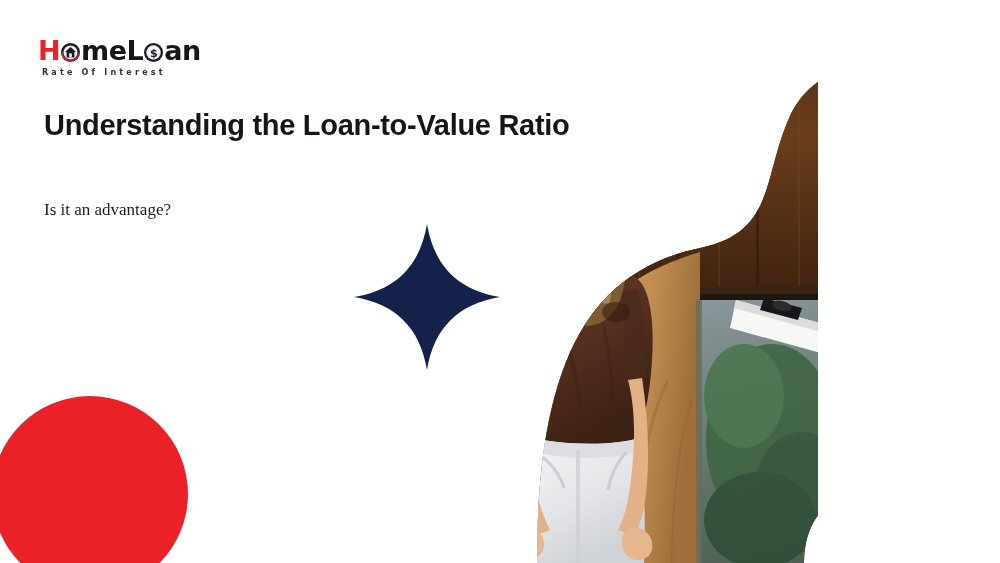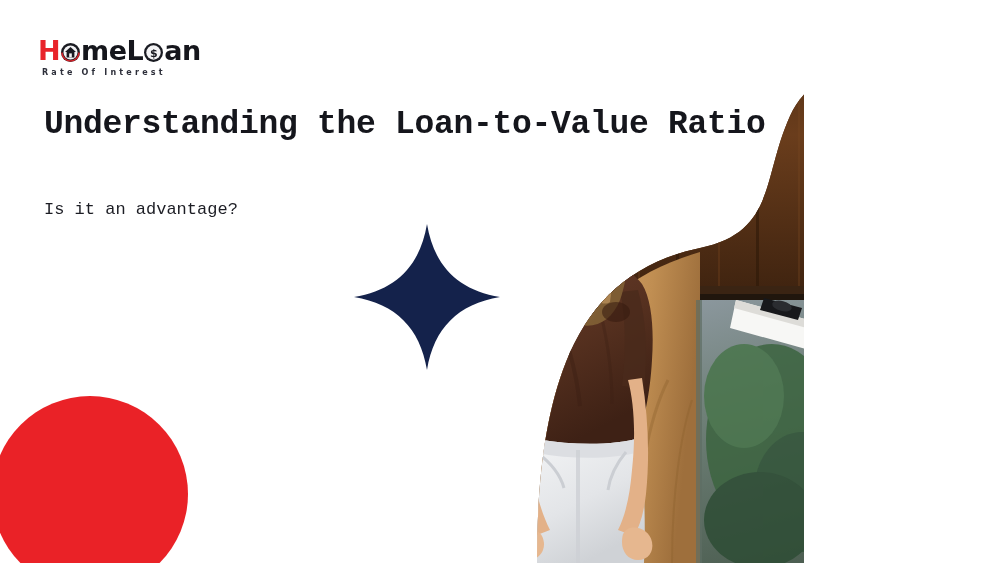--- a/index.html
+++ b/index.html
@@ -10,20 +10,21 @@
   }
   body {
     font-family: "Liberation Sans", sans-serif;
   }
   #banner {
     position: relative;
     width: 804px;
     height: 563px;
     background: #ffffff;
     overflow: hidden;
+    padding-left: 14px;
   }
 
   
   .red-circle {
     position: absolute;
     left: -8px;
     top: 396px;
     width: 196px;
     height: 196px;
     border-radius: 50%;
@@ -96,31 +97,31 @@
 
   
   .copy {
     position: absolute;
     left: 44px;
     top: 104px;
     width: 680px;
     z-index: 5;
   }
   .headline {
-    font-family: Liberation Mono, monospace;
-    font-size: 33px;
+    font-family: Liberation Sans, sans-serif;
+    font-size: 29px;
     font-weight: bold;
     letter-spacing: -0.3px;
     line-height: 42px;
     color: #15161c;
     margin: 0;
     white-space: nowrap;
   }
   .subhead {
-    font-family: Liberation Mono, monospace;
+    font-family: Liberation Serif, serif;
     font-size: 17px;
     font-weight: normal;
     color: #1c1d24;
     margin: 54px 0 0 0;
     white-space: nowrap;
   }
 </style>
 </head>
 <body>
 

